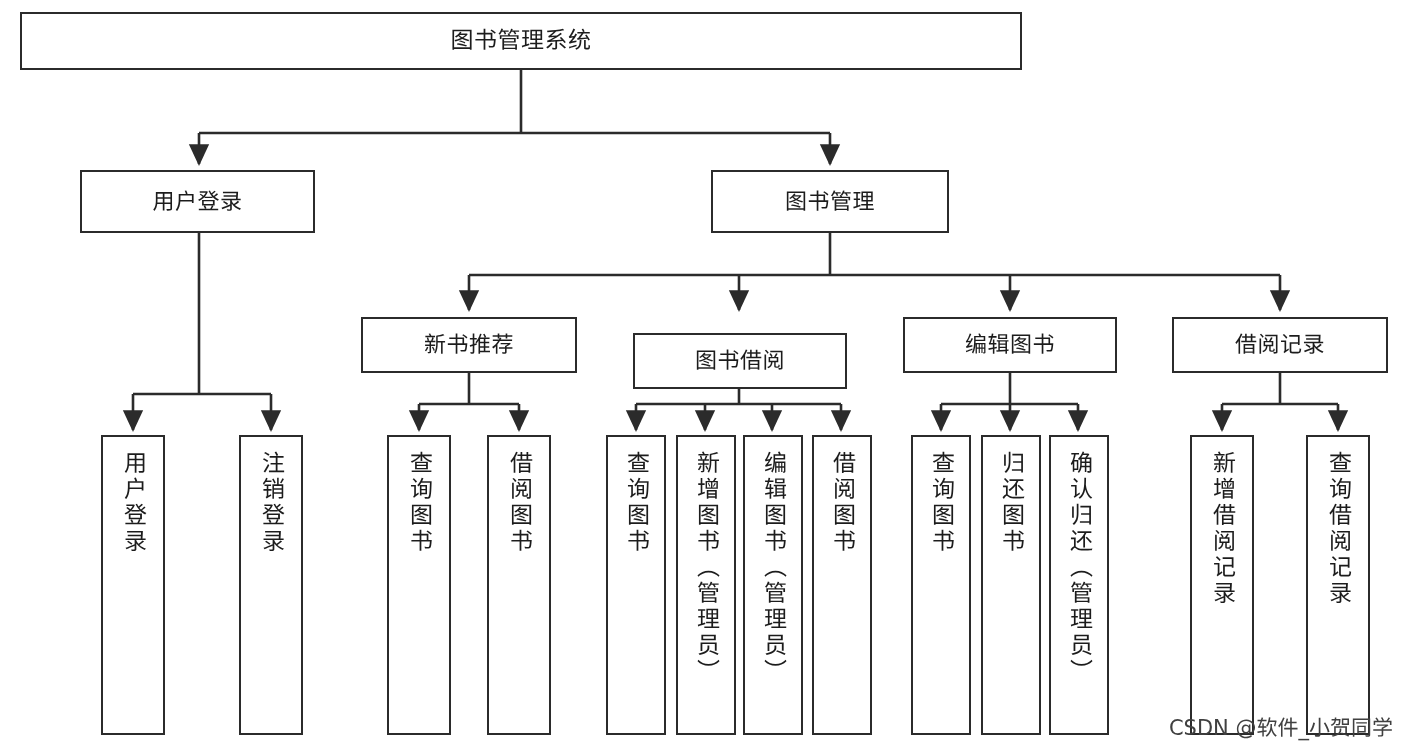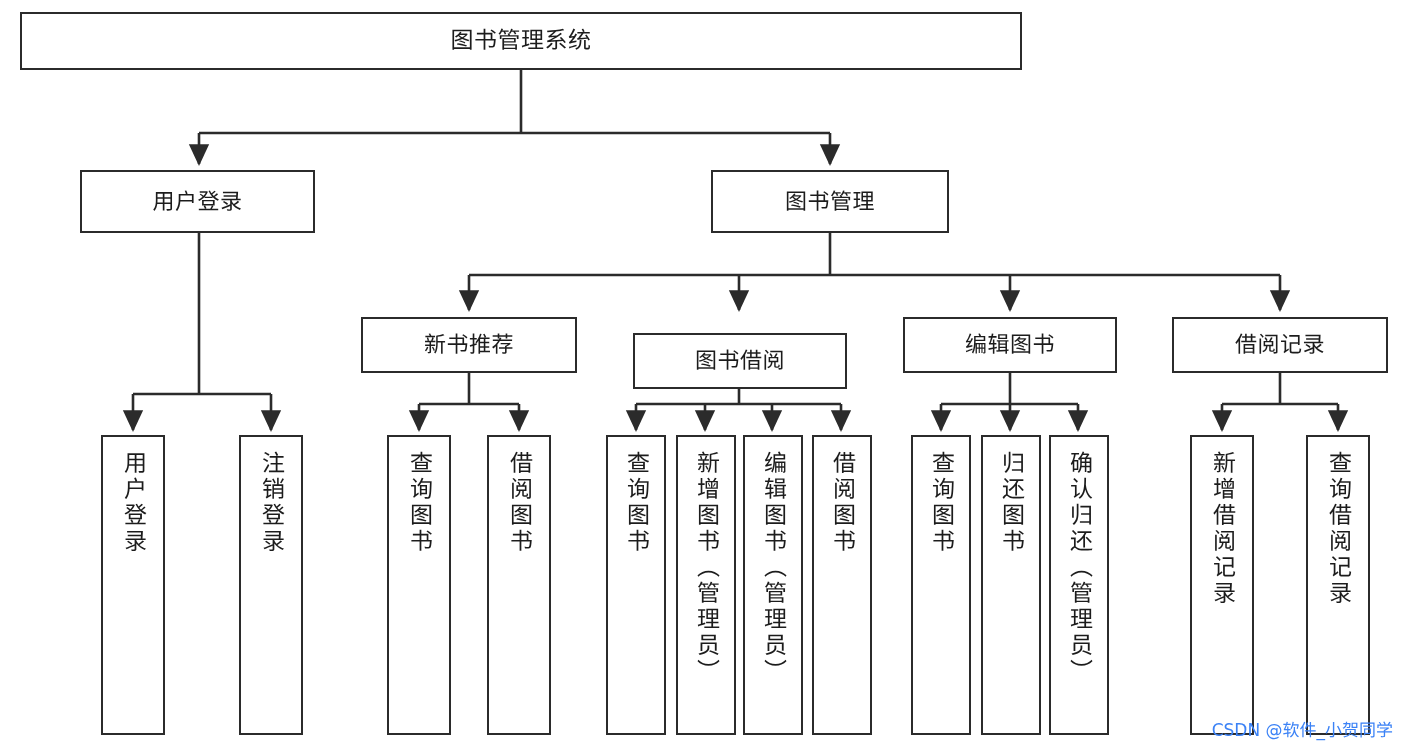--- a/index.html
+++ b/index.html
@@ -59,22 +59,22 @@
     writing-mode: vertical-rl;
     text-orientation: upright;
     font-size: 23px;
     letter-spacing: 3px;
     line-height: 1;
   }
   .watermark {
     position: absolute;
     right: 12px;
     bottom: 6px;
-    font-size: 17px;
-    color: #3b82f6;
+    font-size: 21px;
+    color: #404040;
     z-index: 5;
     white-space: nowrap;
     user-select: none;
   }
 </style>
 </head>
 <body>
 
 <div id="diagram-root">
 

